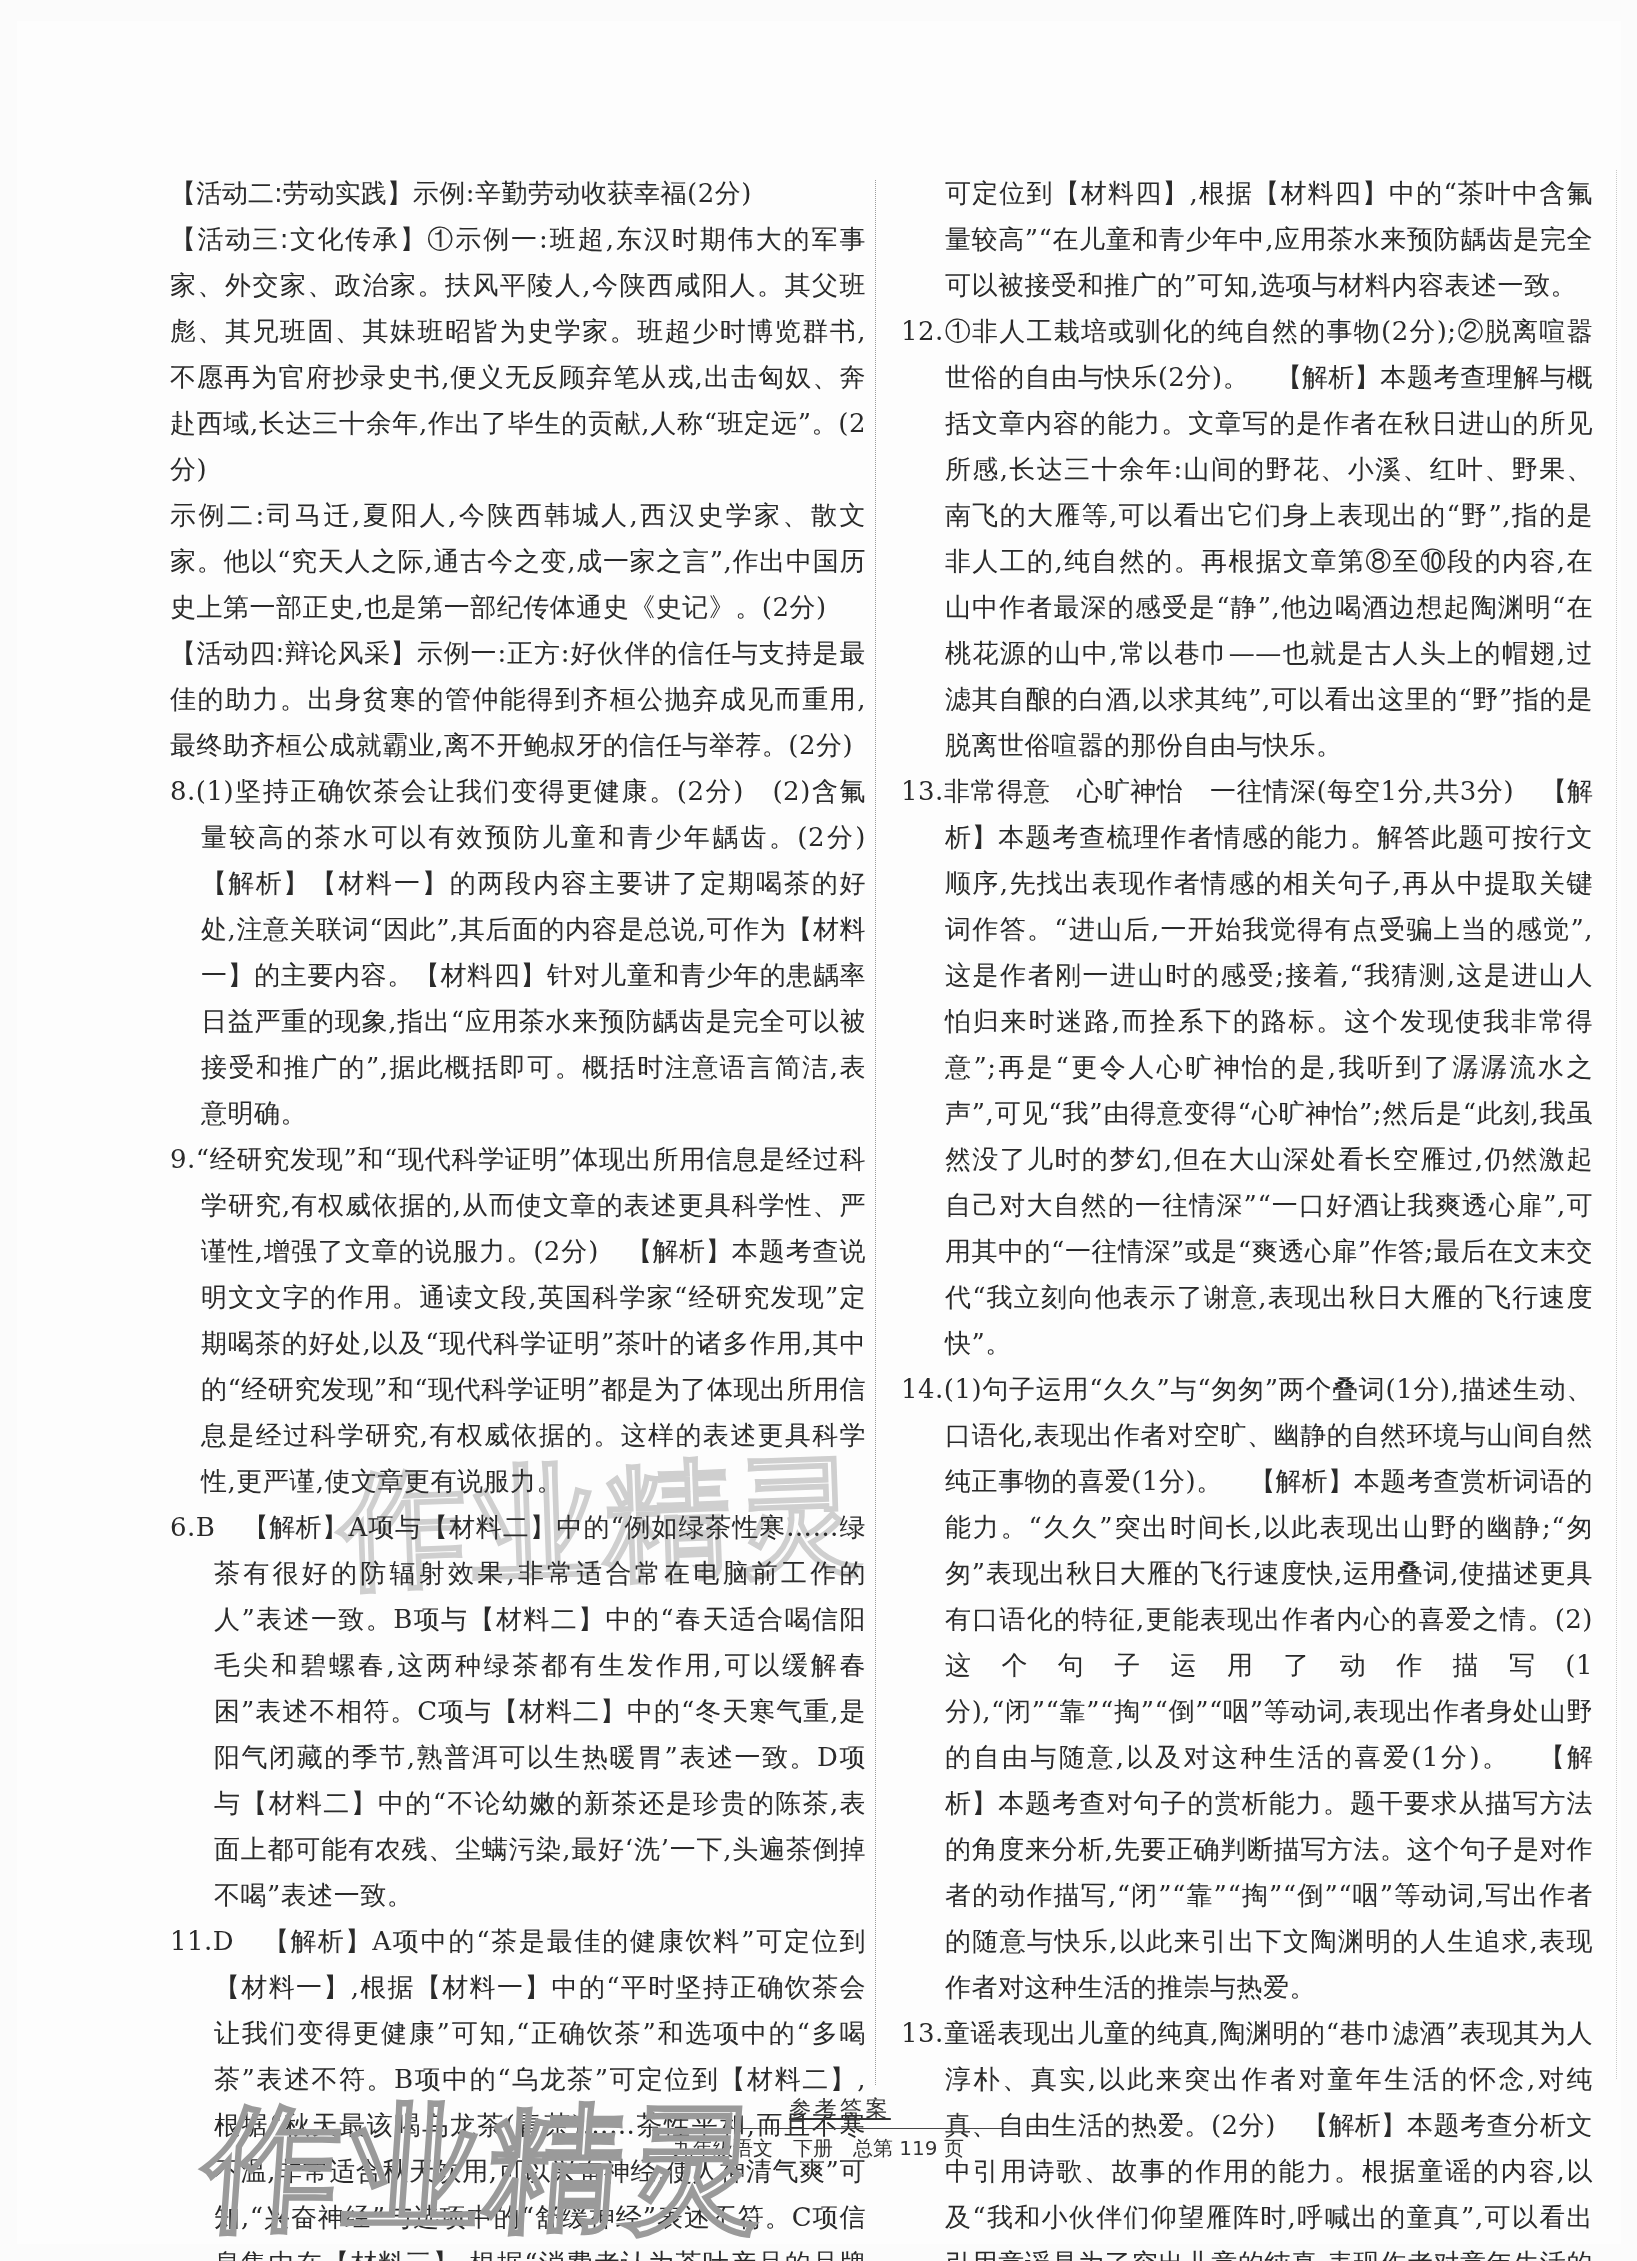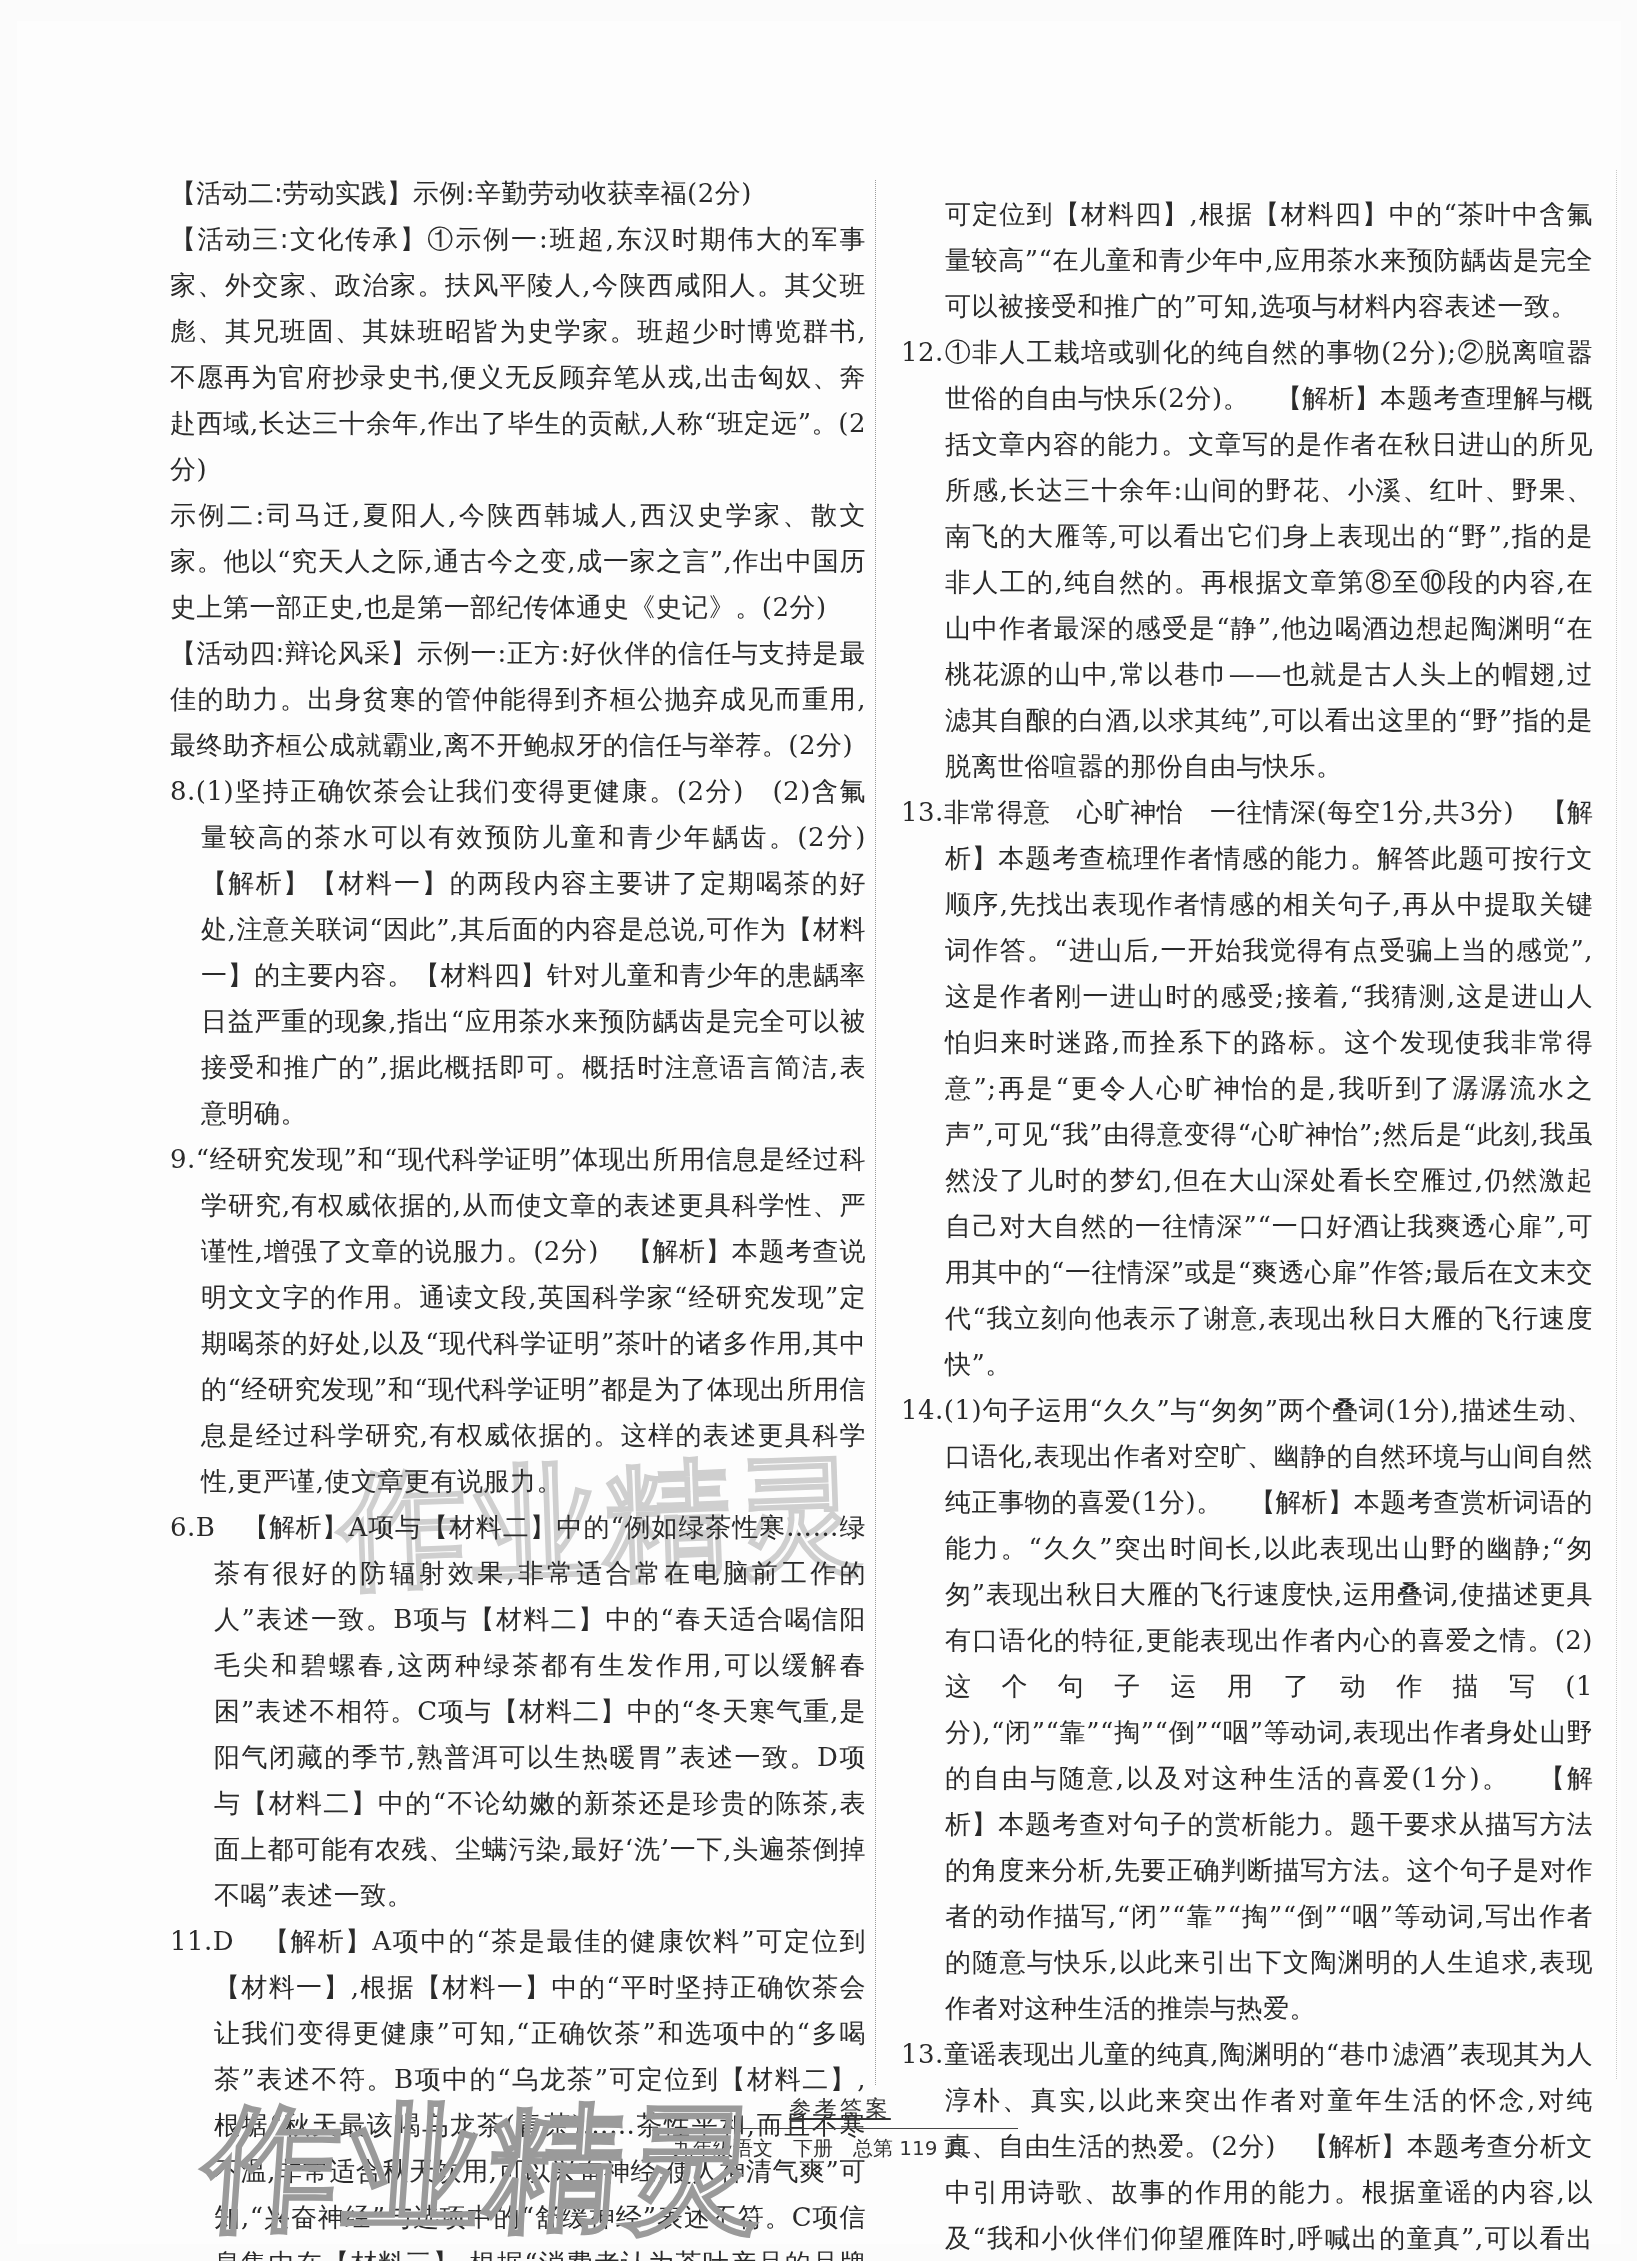--- a/index.html
+++ b/index.html
@@ -56,21 +56,21 @@
   <p class="item two-digit">
     <span>6.</span><span>B　</span><span class="bold">【解析】</span><span>A项与【材料二】中的“例如绿茶性寒……绿茶有很好的防辐射效果,非常适合常在电脑前工作的人”表述一致。B项与【材料二】中的“春天适合喝信阳毛尖和碧螺春,这两种绿茶都有生发作用,可以缓解春困”表述不相符。C项与【材料二】中的“冬天寒气重,是阳气闭藏的季节,熟普洱可以生热暖胃”表述一致。D项与【材料二】中的“不论幼嫩的新茶还是珍贵的陈茶,表面上都可能有农残、尘螨污染,最好‘洗’一下,头遍茶倒掉不喝”表述一致。</span>
   </p>
 
   <p class="item two-digit">
     <span>11.</span><span>D　</span><span class="bold">【解析】</span><span>A项中的“茶是最佳的健康饮料”可定位到【材料一】,根据【材料一】中的“平时坚持正确饮茶会让我们变得更健康”可知,“正确饮茶”和选项中的“多喝茶”表述不符。B项中的“乌龙茶”可定位到【材料二】,根据“秋天最该喝乌龙茶(青茶)……茶性平和,而且不寒不温,非常适合秋天饮用,可以兴奋神经,使人神清气爽”可知,“兴奋神经”与选项中的“舒缓神经”表述不符。C项信息集中在【材料三】,根据“消费者认为茶叶产品的品牌重要还是品类重要”可知,品类更重要占48.30%,品牌更重要占12.80%,所以相对来说更注重品类。并且“男性和女性在饮茶价值上的选择差异”中,各项差异不是很大,与选项中的“消费观念也有相当的差异”表述不符。D项中的“含氟量”</span>
   </p>
 </div>
 
 <div class="column col-right">
-  <p class="para" style="padding-left:44px;margin-top:21px;">可定位到【材料四】,根据【材料四】中的“茶叶中含氟量较高”“在儿童和青少年中,应用茶水来预防龋齿是完全可以被接受和推广的”可知,选项与材料内容表述一致。</p>
+  <p class="para" style="padding-left:44px;">可定位到【材料四】,根据【材料四】中的“茶叶中含氟量较高”“在儿童和青少年中,应用茶水来预防龋齿是完全可以被接受和推广的”可知,选项与材料内容表述一致。</p>
 
   <p class="item two-digit">
     <span>12.</span><span>①非人工栽培或驯化的纯自然的事物(2分);②脱离喧嚣世俗的自由与快乐(2分)。　</span><span class="bold">【解析】</span><span>本题考查理解与概括文章内容的能力。文章写的是作者在秋日进山的所见所感,长达三十余年:山间的野花、小溪、红叶、野果、南飞的大雁等,可以看出它们身上表现出的“野”,指的是非人工的,纯自然的。再根据文章第⑧至⑩段的内容,在山中作者最深的感受是“静”,他边喝酒边想起陶渊明“在桃花源的山中,常以巷巾——也就是古人头上的帽翅,过滤其自酿的白酒,以求其纯”,可以看出这里的“野”指的是脱离世俗喧嚣的那份自由与快乐。</span>
   </p>
 
   <p class="item two-digit">
     <span>13.</span><span>非常得意　心旷神怡　一往情深(每空1分,共3分)　</span><span class="bold">【解析】</span><span>本题考查梳理作者情感的能力。解答此题可按行文顺序,先找出表现作者情感的相关句子,再从中提取关键词作答。“进山后,一开始我觉得有点受骗上当的感觉”,这是作者刚一进山时的感受;接着,“我猜测,这是进山人怕归来时迷路,而拴系下的路标。这个发现使我非常得意”;再是“更令人心旷神怡的是,我听到了潺潺流水之声”,可见“我”由得意变得“心旷神怡”;然后是“此刻,我虽然没了儿时的梦幻,但在大山深处看长空雁过,仍然激起自己对大自然的一往情深”“一口好酒让我爽透心扉”,可用其中的“一往情深”或是“爽透心扉”作答;最后在文末交代“我立刻向他表示了谢意,表现出秋日大雁的飞行速度快”。</span>
   </p>
 
   <p class="item two-digit">

